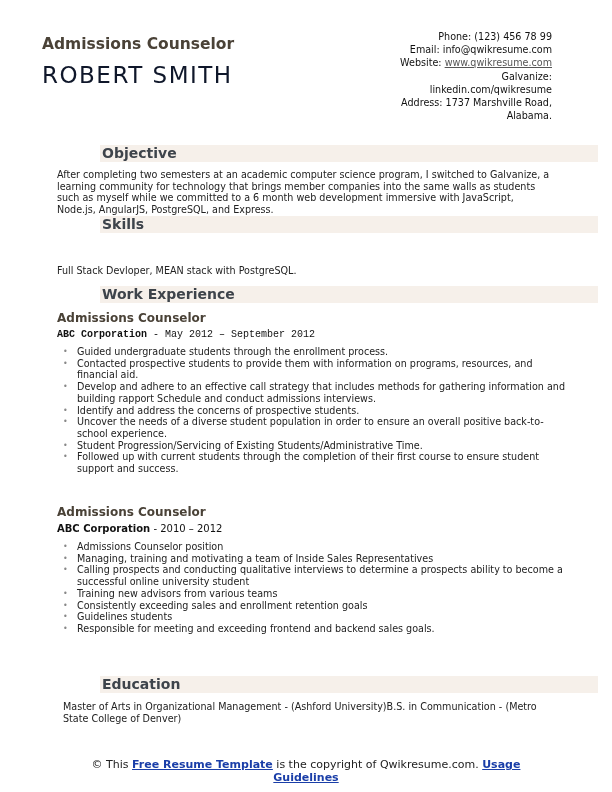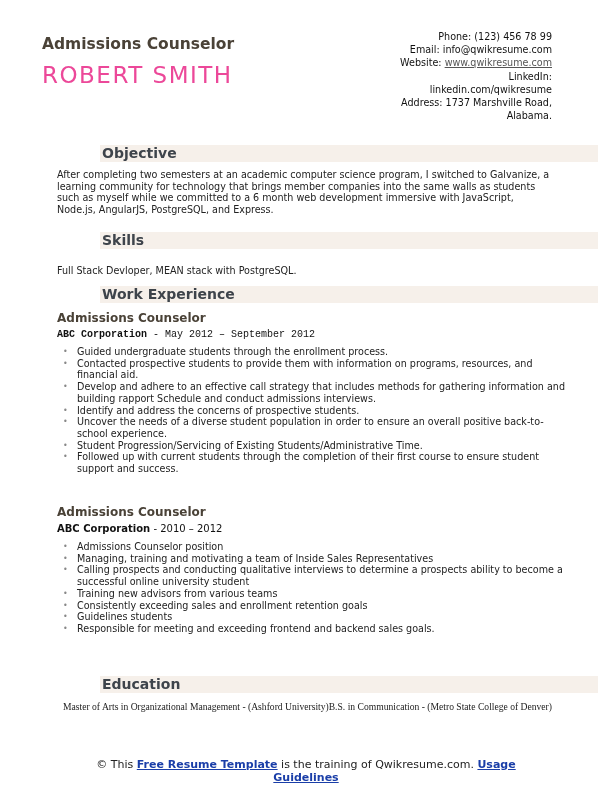--- a/index.html
+++ b/index.html
@@ -1,20 +1,20 @@
 <!DOCTYPE html>
 <html><head>
 <meta charset="utf-8">
 <style>
   html, body { margin: 0; padding: 0; background: #ffffff; }
   body { width: 612px; height: 792px; position: relative; overflow: hidden;
          font-family: "DejaVu Sans", sans-serif; color: #222; }
   .header { position: absolute; left: 42px; top: 30px; width: 512px; }
   .job-title { position: absolute; left: 0; top: 5px; font-size: 15.5px; font-weight: bold; color: #4a4237; }
-  .name { position: absolute; left: 0; top: 32px; font-size: 23px; letter-spacing: 1.5px; color: #ec4899; }
+  .name { position: absolute; left: 0; top: 32px; font-size: 23px; letter-spacing: 1.5px; color: #0f172a; }
   .contact { position: absolute; right: 2px; top: 0; width: 170px; text-align: right;
              font-size: 9.6px; line-height: 13.2px; color: #111; }
   .contact a { color: #555; text-decoration: underline; text-align: center; }
   .section-head { position: absolute; left: 56px; width: 496px; height: 17px; background: #f6f0ea;
                   font-size: 14px; font-weight: bold; color: #3e444b; line-height: 17px; padding-left: 2px; margin-left: 44px; }
   .para { position: absolute; left: 57px; width: 495px; font-size: 9.6px; line-height: 11.5px; color: #222; }
   .role { position: absolute; left: 57px; font-size: 12px; font-weight: bold; color: #4a4237; }
   .company { position: absolute; left: 57px; font-size: 10px; color: #111; }
   .company b { font-weight: bold; }
   ul.bullets { position: absolute; left: 60px; width: 494px; margin: 0; padding: 0 0 0 17px;
@@ -29,30 +29,30 @@
 </head>
 <body>
 
 <div class="header">
   <div class="job-title">Admissions Counselor</div>
   <div class="name">ROBERT SMITH</div>
   <div class="contact">
     <div><span>Phone:</span> <span>(123) 456 78 99</span></div>
     <div><span>Email:</span> <span>info@qwikresume.com</span></div>
     <div><span>Website:</span> <a>www.qwikresume.com</a></div>
-    <div>LinkedIn:</div>
+    <div>Galvanize:</div>
     <div>linkedin.com/qwikresume</div>
     <div><span>Address:</span> <span>1737 Marshville Road, Alabama.</span></div>
   </div>
 </div>
 
 <div class="section-head" style="top:145px;">Objective</div>
 <div class="para" style="top:169px;">After completing two semesters at an academic computer science program, I switched to Galvanize, a learning community for technology that brings member companies into the same walls as students such as myself while we committed to a 6 month web development immersive with JavaScript, Node.js, AngularJS, PostgreSQL, and Express.</div>
 
-<div class="section-head" style="top:232px;">Skills</div>
+<div class="section-head" style="top:216px;">Skills</div>
 <div class="para" style="top:265px;">Full Stack Devloper, MEAN stack with PostgreSQL.</div>
 
 <div class="section-head" style="top:286px;">Work Experience</div>
 
 <div class="role" style="top:311px;">Admissions Counselor</div>
 <div class="company" style="top:329px;font-family:Liberation Mono, monospace;"><b>ABC Corporation</b><span> - May 2012 – September 2012</span></div>
 <ul class="bullets" style="top:346px;">
   <li>Guided undergraduate students through the enrollment process.</li>
   <li>Contacted prospective students to provide them with information on programs, resources, and financial aid.</li>
   <li>Develop and adhere to an effective call strategy that includes methods for gathering information and building rapport Schedule and conduct admissions interviews.</li>
@@ -68,17 +68,17 @@
   <li>Admissions Counselor position</li>
   <li>Managing, training and motivating a team of Inside Sales Representatives</li>
   <li>Calling prospects and conducting qualitative interviews to determine a prospects ability to become a successful online university student</li>
   <li>Training new advisors from various teams</li>
   <li>Consistently exceeding sales and enrollment retention goals</li>
   <li>Guidelines students</li>
   <li>Responsible for meeting and exceeding frontend and backend sales goals.</li>
 </ul>
 
 <div class="section-head" style="top:676px;">Education</div>
-<div class="edu" style="top:701px;font-family:Liberation Serif, serif;">Master of Arts in Organizational Management - (Ashford University)B.S. in Communication - (Metro State College of Denver)</div>
+<div class="edu" style="top:701px;">Master of Arts in Organizational Management - (Ashford University)B.S. in Communication - (Metro State College of Denver)</div>
 
 <div class="footer">
-  <span>© This </span><a>Free Resume Template</a><span> is the training of Qwikresume.com. </span><a>Usage Guidelines</a>
+  <span>© This </span><a>Free Resume Template</a><span> is the copyright of Qwikresume.com. </span><a>Usage Guidelines</a>
 </div>
 
 </body></html>

